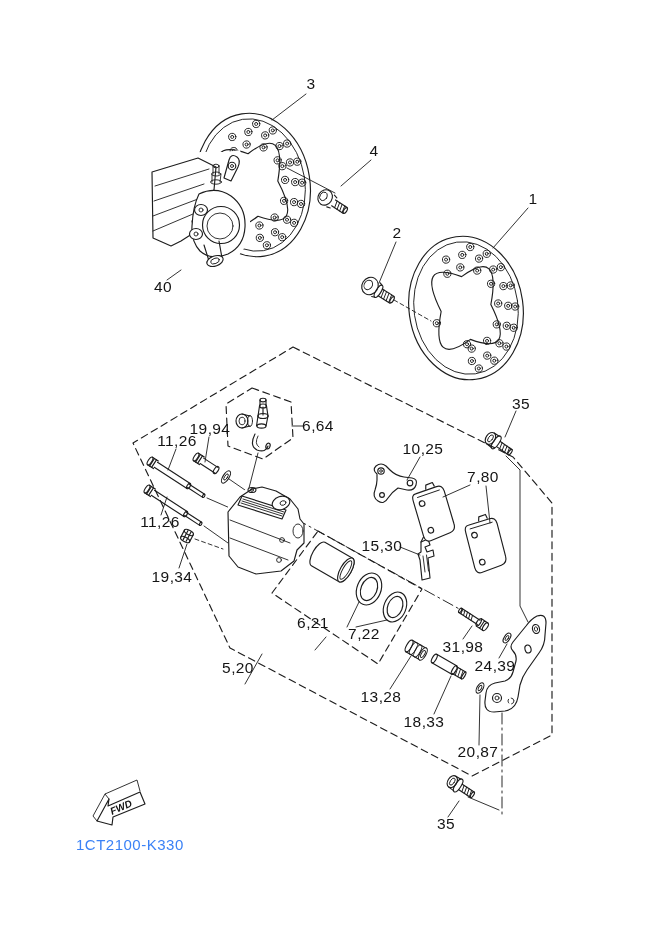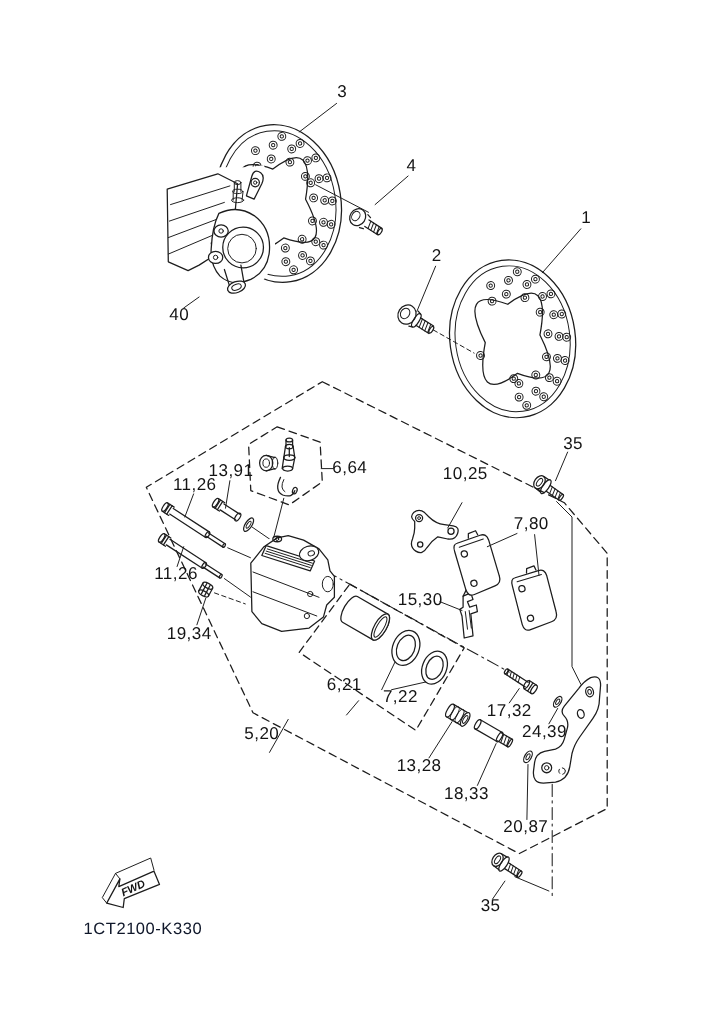--- a/index.html
+++ b/index.html
@@ -1,21 +1,21 @@
 <!DOCTYPE html>
 <html><head>
 <meta charset="utf-8">
 <style>
   html,body{margin:0;padding:0;background:#ffffff;}
   .canvas{position:relative;width:661px;height:935px;background:#ffffff;overflow:hidden;
           font-family:"Liberation Sans",sans-serif;}
   .canvas svg{position:absolute;left:0;top:0;}
   .ref{position:absolute;transform:translate(-50%,-50%);font-size:15.5px;color:#141414;
        letter-spacing:.4px;white-space:nowrap;}
-  .code{position:absolute;left:76px;top:836px;font-size:15px;color:#0f172a;letter-spacing:.5px;}
+  .code{position:absolute;left:76px;top:836px;font-size:15px;color:#3b82f6;letter-spacing:.5px;}
   
   .ln{fill:none;stroke:#1d1d1d;stroke-width:1.15;stroke-linecap:round;stroke-linejoin:round;}
   .tn{stroke-width:.9;}
   .fw{fill:#ffffff;}
   .wo{fill:#ffffff;stroke:none;}
   .dash{stroke-dasharray:7 4.5;}
   .dsh2{stroke-dasharray:4 3;}
   .dd{stroke-dasharray:11 4 2 4;stroke-width:.95;}
   .fwdtxt{font-family:"Liberation Sans",sans-serif;font-size:10px;font-style:italic;font-weight:bold;fill:#141414;}
 </style>
@@ -345,33 +345,33 @@
     <path class="ln fw" d="M97,821 L109,799 L108,806 L140,792 L145,804 L113,817 L112,825 Z"></path>
     <text class="fwdtxt" transform="translate(112,815) rotate(-24)">FWD</text>
   </g>
 </svg>
 
 <div class="ref" style="left:311px;top:84px">3</div>
 <div class="ref" style="left:374px;top:151px">4</div>
 <div class="ref" style="left:533px;top:199px">1</div>
 <div class="ref" style="left:397px;top:233px">2</div>
 <div class="ref" style="left:163px;top:287px">40</div>
-<div class="ref" style="left:210px;top:429px">13,91</div>
+<div class="ref" style="left:210px;top:429px">19,94</div>
 <div class="ref" style="left:177px;top:441px">11,26</div>
 <div class="ref" style="left:318px;top:426px">6,64</div>
-<div class="ref" style="left:423px;top:431px">10,25</div>
+<div class="ref" style="left:423px;top:449px">10,25</div>
 <div class="ref" style="left:483px;top:477px">7,80</div>
 <div class="ref" style="left:521px;top:404px">35</div>
 <div class="ref" style="left:160px;top:522px">11,26</div>
 <div class="ref" style="left:172px;top:577px">19,34</div>
 <div class="ref" style="left:382px;top:546px">15,30</div>
 <div class="ref" style="left:364px;top:634px">7,22</div>
 <div class="ref" style="left:313px;top:623px">6,21</div>
 <div class="ref" style="left:238px;top:668px">5,20</div>
-<div class="ref" style="left:463px;top:647px">17,32</div>
+<div class="ref" style="left:463px;top:647px">31,98</div>
 <div class="ref" style="left:495px;top:666px">24,39</div>
 <div class="ref" style="left:381px;top:697px">13,28</div>
 <div class="ref" style="left:424px;top:722px">18,33</div>
 <div class="ref" style="left:478px;top:752px">20,87</div>
 <div class="ref" style="left:446px;top:824px">35</div>
 
 <div class="code">1CT2100-K330</div>
 
 </div>
 

